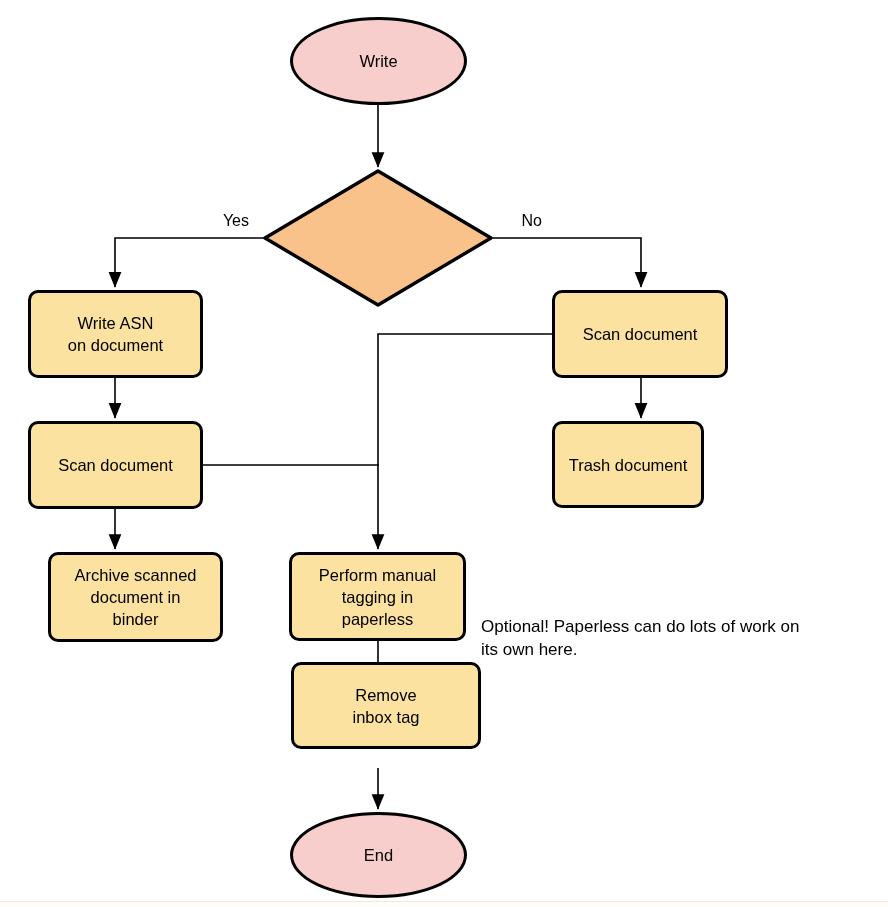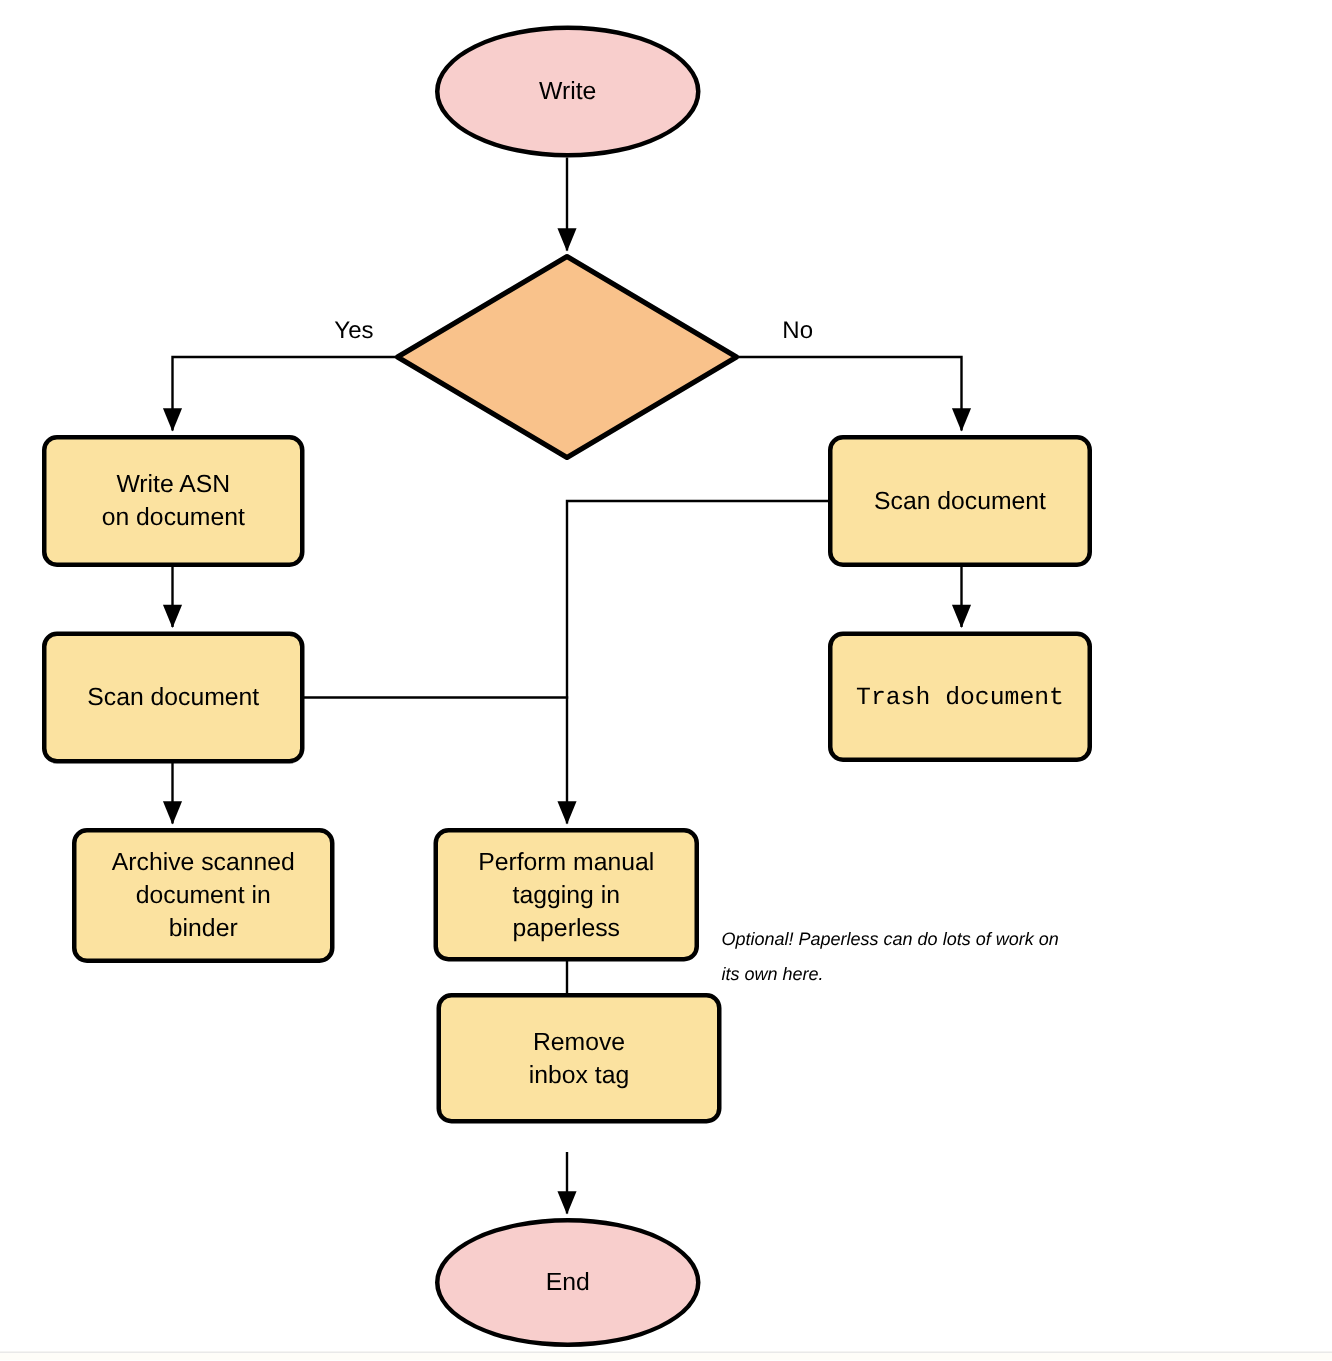--- a/index.html
+++ b/index.html
@@ -66,22 +66,21 @@
   }
   .edge-label{
     position:absolute;
     font-size:16px;
     text-align:right;
     background:#ffffff;
     padding:0 2px;
   }
   .note{
     position:absolute;
-    font-size:12px;
-    font-style:italic;
+    font-size:17px;
     line-height:23px;
     white-space:pre-line;
   }
   .page-bottom-edge{
     position:absolute;
     left:0;
     top:901px;
     width:888px;
     height:6px;
     background:#fefdf8;
@@ -139,21 +138,21 @@
   <div class="node process" style="left:28px;top:552px;width:175px;height:90px;margin-left:20px;">
     <span>Archive scanned
 document in
 binder</span>
   </div>
 
   <div class="node process" style="left:552px;top:290px;width:176px;height:88px;">
     <span>Scan document</span>
   </div>
 
-  <div class="node process" style="left:552px;top:421px;width:176px;height:87px;font-family:Liberation Mono, monospace;">
+  <div class="node process" style="left:552px;top:421px;width:152px;height:87px;">
     <span>Trash document</span>
   </div>
 
   <div class="node process" style="left:289px;top:552px;width:177px;height:89px;">
     <span>Perform manual
 tagging in
 paperless</span>
   </div>
 
   <div class="note" style="left:481px;top:592px;width:404px;">

